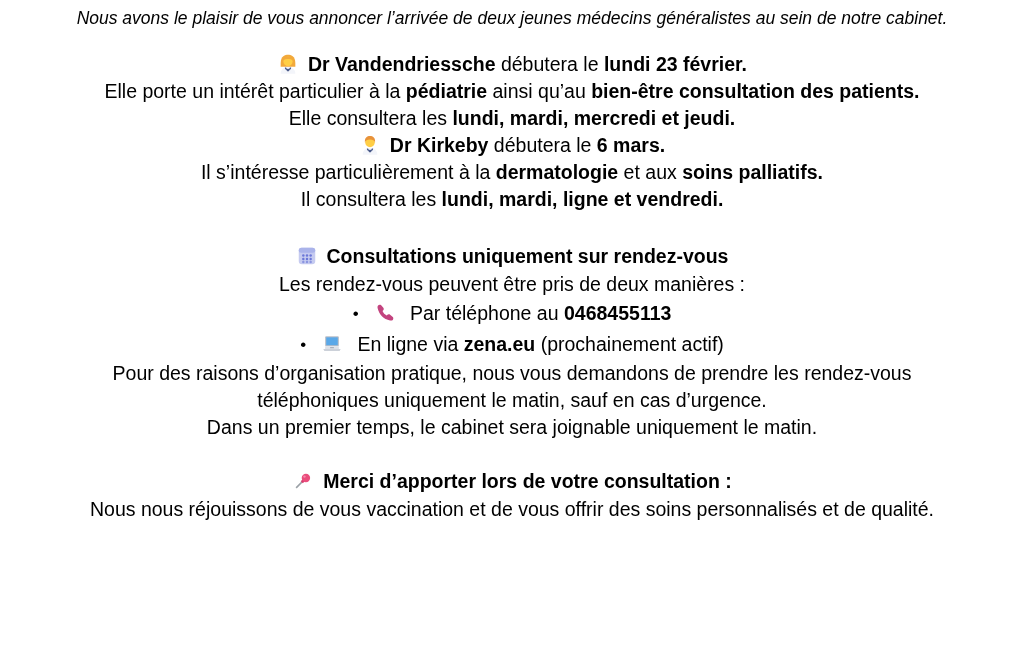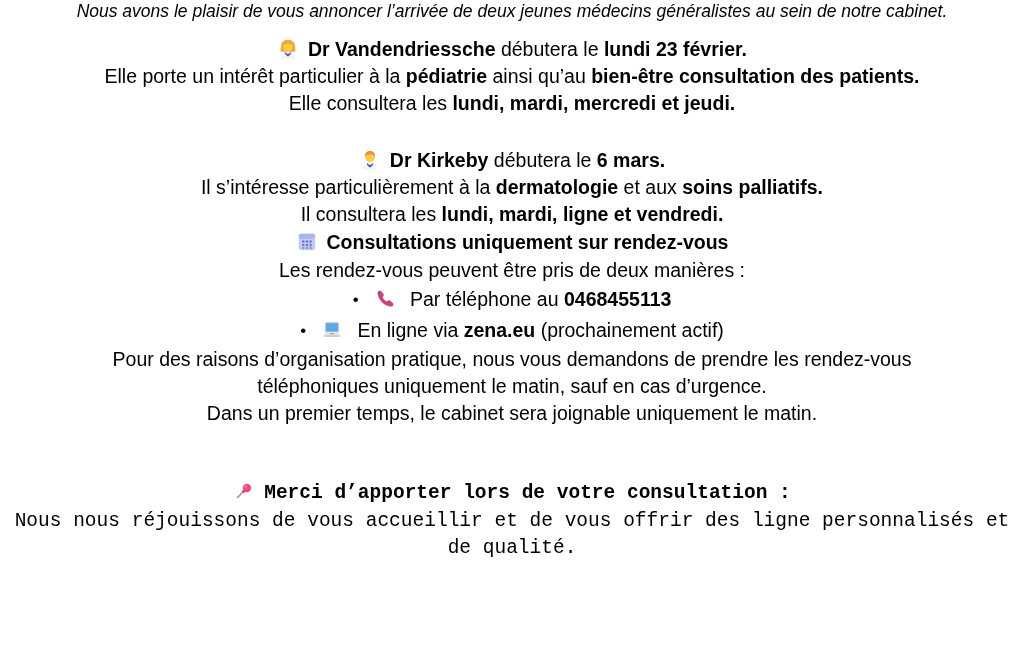--- a/index.html
+++ b/index.html
@@ -18,25 +18,26 @@
   }
   .line {
     line-height: 27px;
     font-size: 19.5px;
   }
   .b { font-weight: bold; }
   .intro {
     font-style: italic;
     font-size: 17.5px;
     line-height: 22px;
+    padding-top: 7px;
   }
-  .sec-doctor1 { margin-top: 14px; }
-  .sec-doctor2 { margin-top: 30px; }
-  .sec-appointments { }
-  .sec-bring { margin-top: 52px; font-family: Liberation Mono, monospace; }
+  .sec-doctor1 { margin-top: 22px; }
+  .sec-doctor2 { }
+  .sec-appointments { margin-top: 29px; }
+  .sec-bring { margin-top: 26px; }
   .note {
     max-width: 900px;
     margin: 0 auto;
   }
   .icon {
     display: inline-block;
     width: 22px;
     height: 22px;
     vertical-align: -4px;
     margin-right: 9px;
@@ -138,16 +139,16 @@
 
   <div class="sec-bring">
     <div class="line heading-line b">
       <span class="icon"><svg viewBox="0 0 24 24">
         <line x1="4.5" y1="19.5" x2="11" y2="13" stroke="#9aa0a6" stroke-width="1.7"></line>
         <path d="M9.5 12.2 L16.2 5.5 L18.5 7.8 L11.8 14.5 Z" fill="#d63d6e"></path>
         <circle cx="15.2" cy="8.8" r="4.6" fill="#ea4d7c"></circle>
         <circle cx="13.6" cy="7.2" r="1.3" fill="#f48aab"></circle>
       </svg></span><span>Merci d’apporter lors de votre consultation :</span>
     </div>
-    <div class="line">Nous nous réjouissons de vous accueillir et de vous offrir des ligne personnalisés et de qualité.</div>
+    <div class="line">Nous nous réjouissons de vous vaccination et de vous offrir des soins personnalisés et de qualité.</div>
   </div>
 
 </div>
 
 </body></html>

